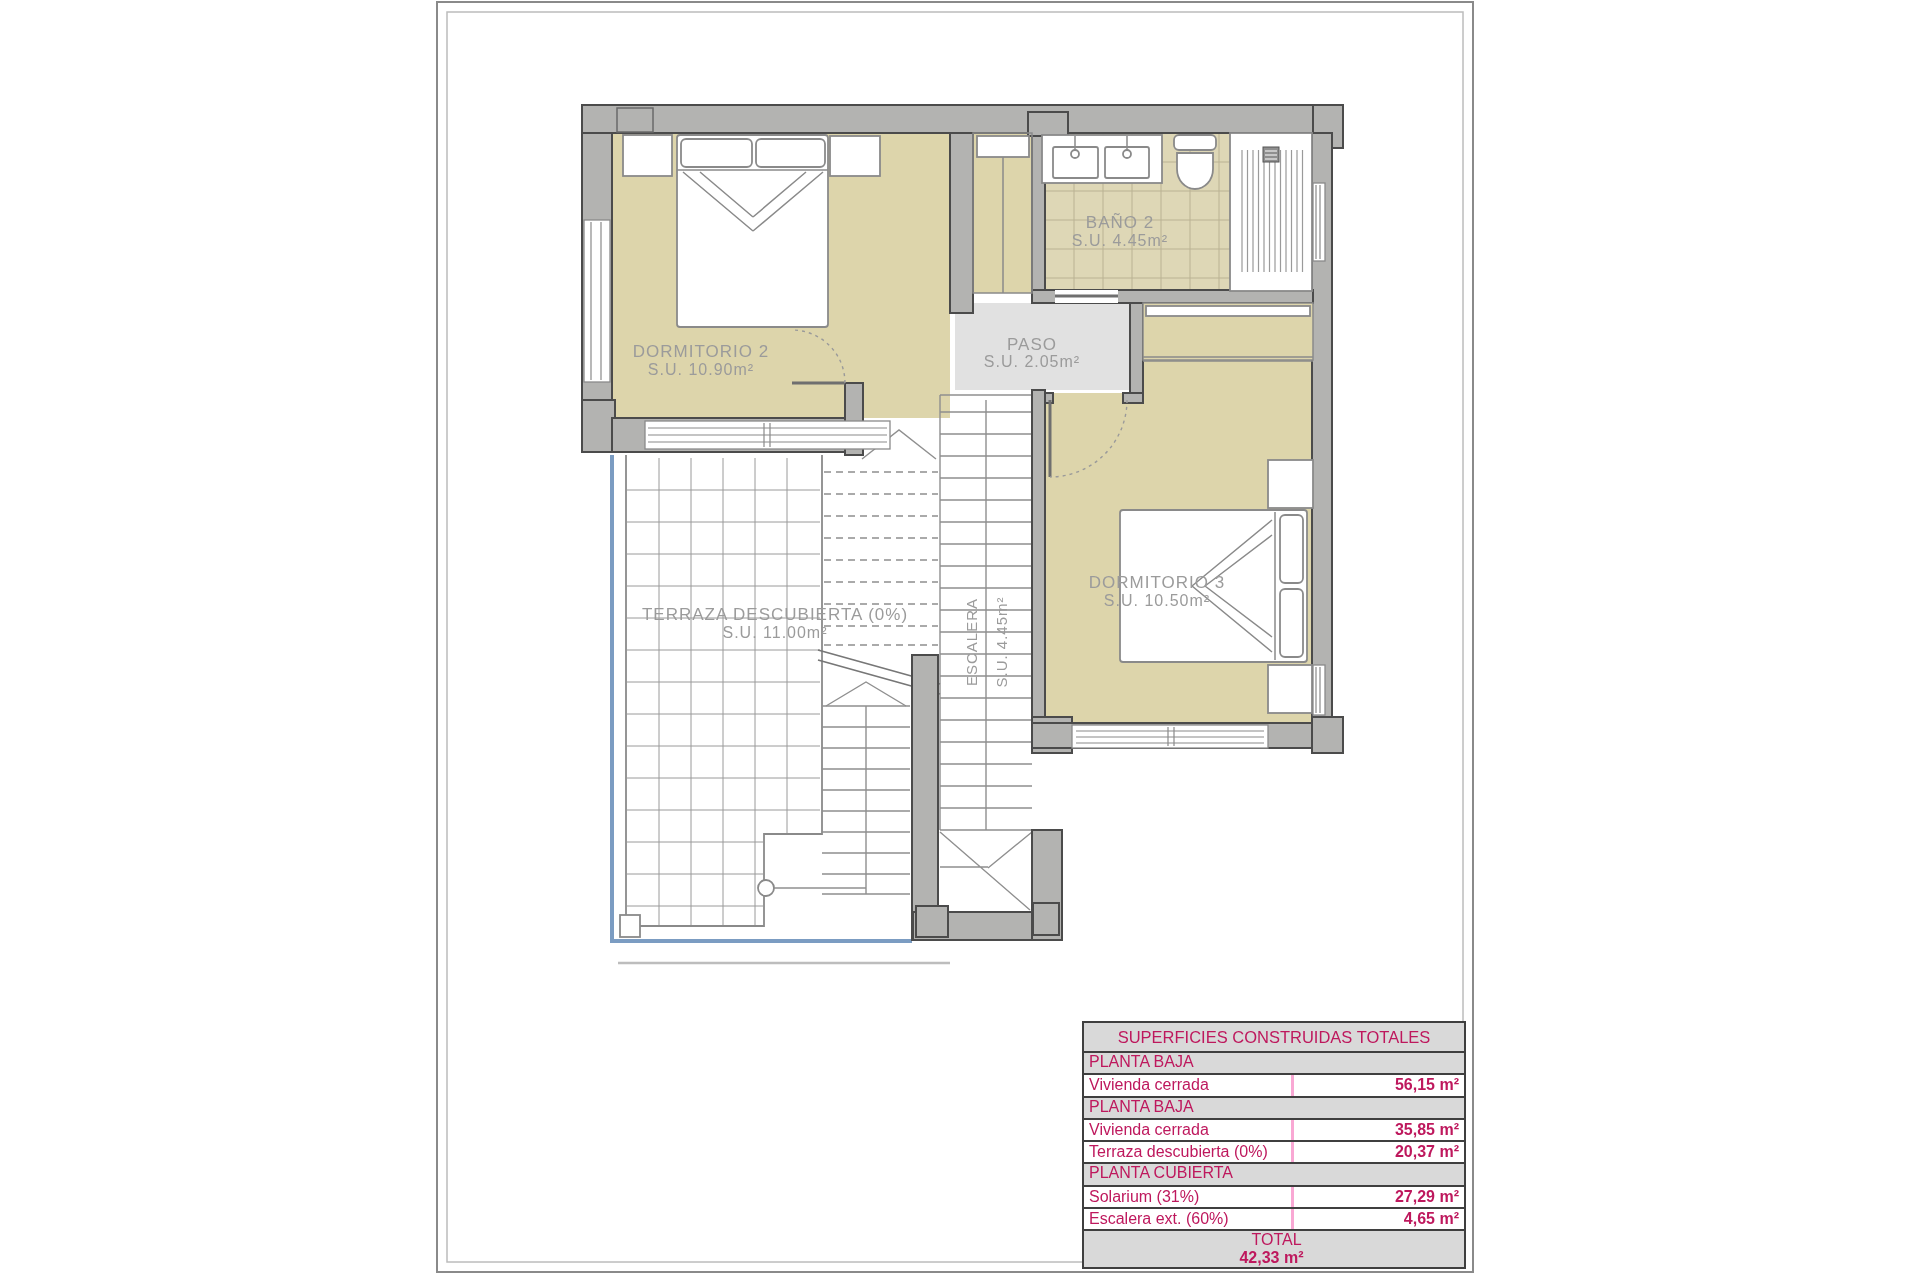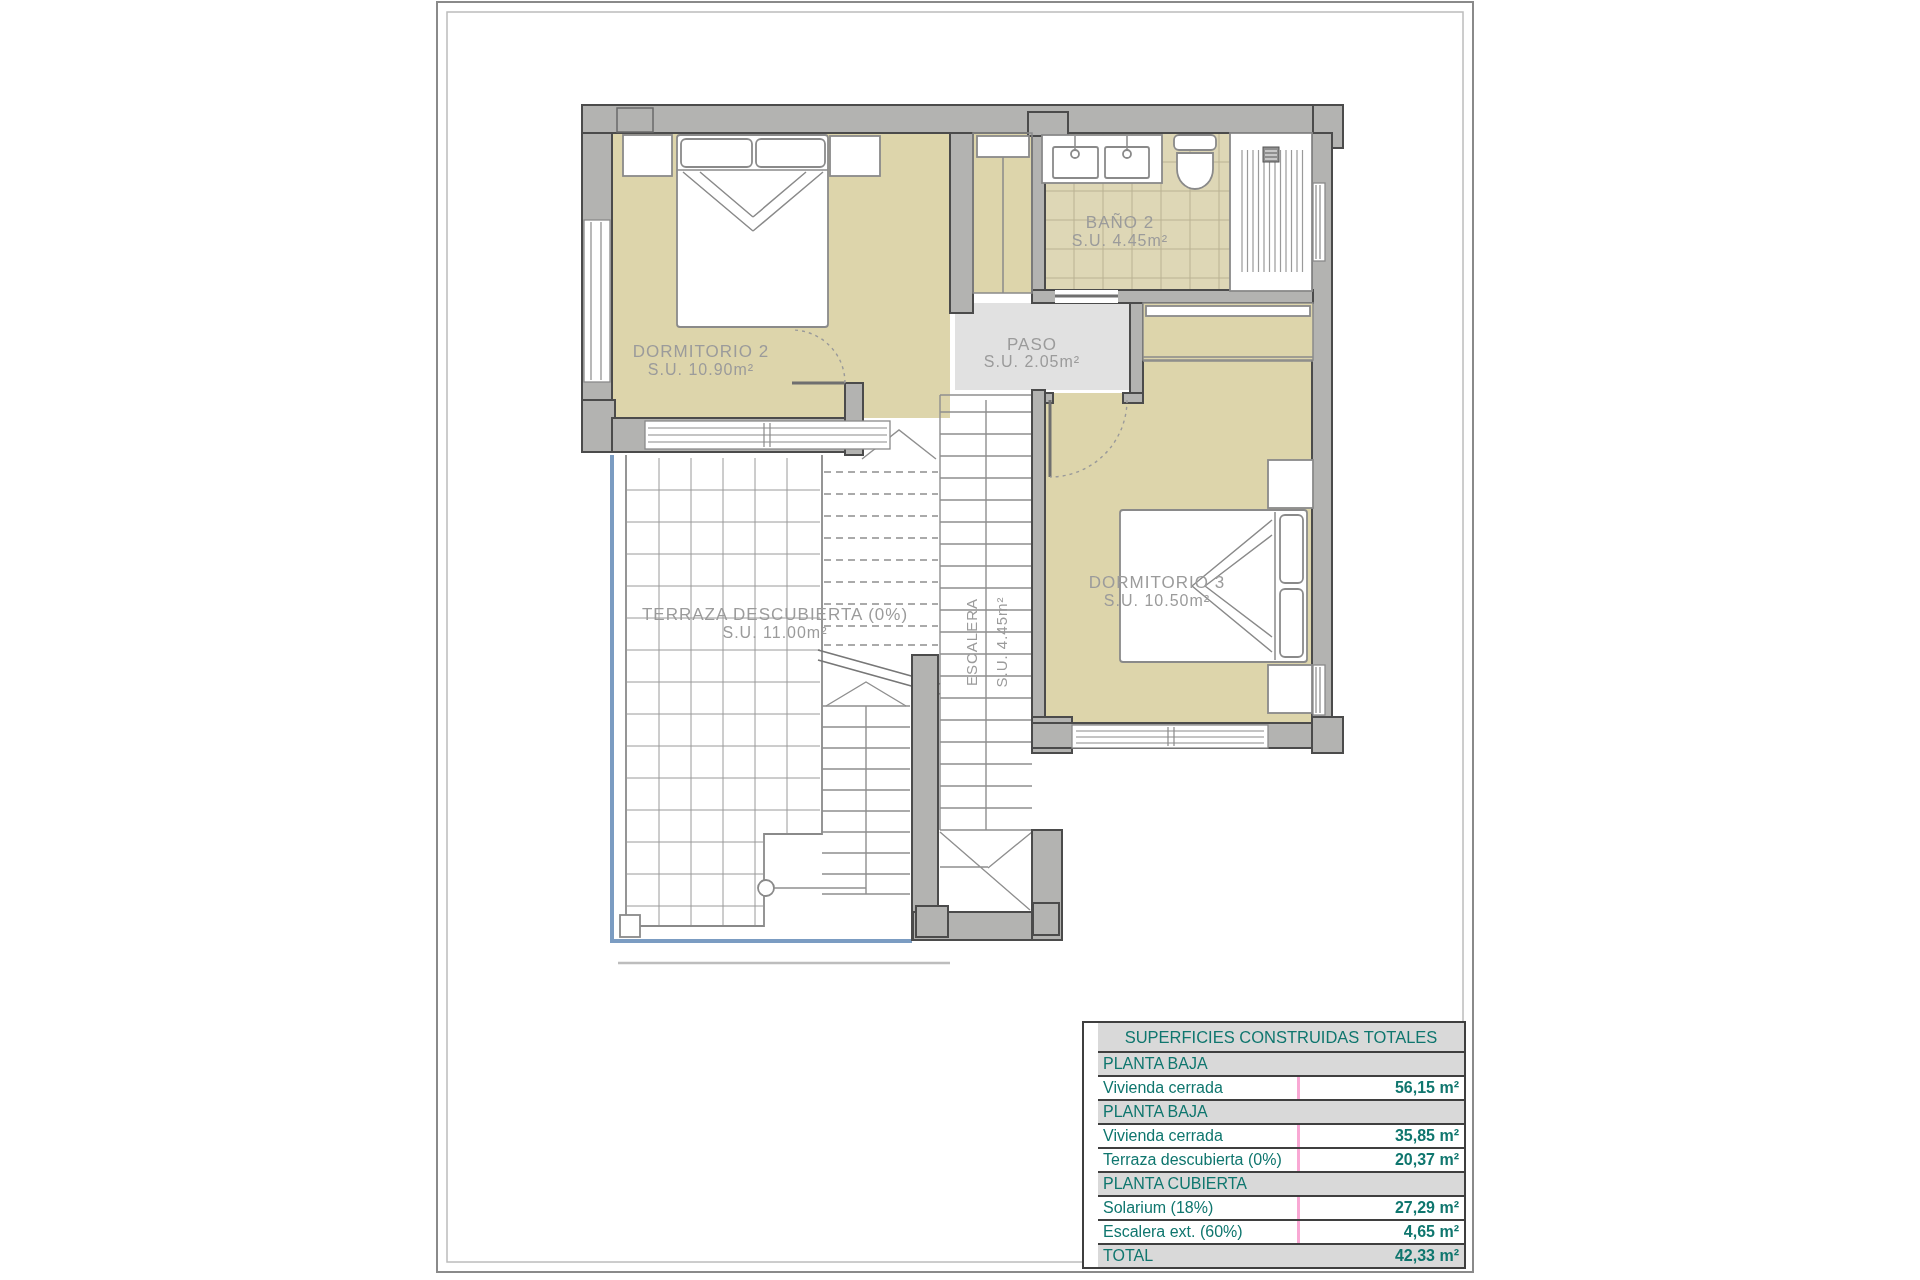--- a/index.html
+++ b/index.html
@@ -21,26 +21,26 @@
   .swing{stroke:#9a9a9a;stroke-width:1.4;fill:none;stroke-dasharray:3 4;}
   .brk{stroke:#777777;stroke-width:1.8;fill:none;}
   .lbl{font-family:"Liberation Sans",sans-serif;fill:#9b9b9b;letter-spacing:1px;text-anchor:middle;}
   .fs17{font-size:17px;} .fs16{font-size:16px;} .fs15{font-size:15px;}
   .frame1{fill:#ffffff;stroke:#8a8a8a;stroke-width:2;}
   .frame2{fill:none;stroke:#bcbcbc;stroke-width:1.5;}
 
   
   .area-table{position:absolute;left:1082px;top:1021px;width:384px;height:248px;
     box-sizing:border-box;border:2px solid #3f3f3f;background:#ffffff;
-    display:flex;flex-direction:column;font-size:16px;color:#0f766e;padding-left:14px;}
+    display:flex;flex-direction:column;font-size:16px;color:#be185d;}
   .tbl-header{flex:0 0 28px;background:#d9d9d9;display:flex;align-items:center;
     justify-content:center;border-bottom:2px solid #3f3f3f;font-size:16.5px;}
   .tbl-row{flex:1;display:flex;align-items:stretch;border-bottom:2px solid #3f3f3f;background:#ffffff;}
   .tbl-row:last-child{border-bottom:none;align-items:center;}
-  .tbl-row.section,.tbl-row.total{background:#d9d9d9;}
+  .tbl-row.section,.tbl-row.total{background:#d9d9d9;flex-direction:column;}
   .cell-label{flex:1 1 55%;display:flex;align-items:center;padding-left:5px;}
   .cell-value{flex:1 1 45%;display:flex;align-items:center;justify-content:flex-end;padding-right:5px;font-weight:bold;}
   .tbl-row.data .cell-label{border-right:3px solid #f9a8d4;}
 </style>
 </head>
 <body>
 
 <svg width="1920" height="1280" viewBox="0 0 1920 1280">
 
   <g>
@@ -246,21 +246,21 @@
   </div>
   <div class="tbl-row data">
     <div class="cell-label">Terraza descubierta (0%)</div>
     <div class="cell-value">20,37 m²</div>
   </div>
   <div class="tbl-row section">
     <div class="cell-label">PLANTA CUBIERTA</div>
     <div class="cell-value"></div>
   </div>
   <div class="tbl-row data">
-    <div class="cell-label">Solarium (18%)</div>
+    <div class="cell-label">Solarium (31%)</div>
     <div class="cell-value">27,29 m²</div>
   </div>
   <div class="tbl-row data">
     <div class="cell-label">Escalera ext. (60%)</div>
     <div class="cell-value">4,65 m²</div>
   </div>
   <div class="tbl-row total">
     <div class="cell-label">TOTAL</div>
     <div class="cell-value">42,33 m²</div>
   </div>

